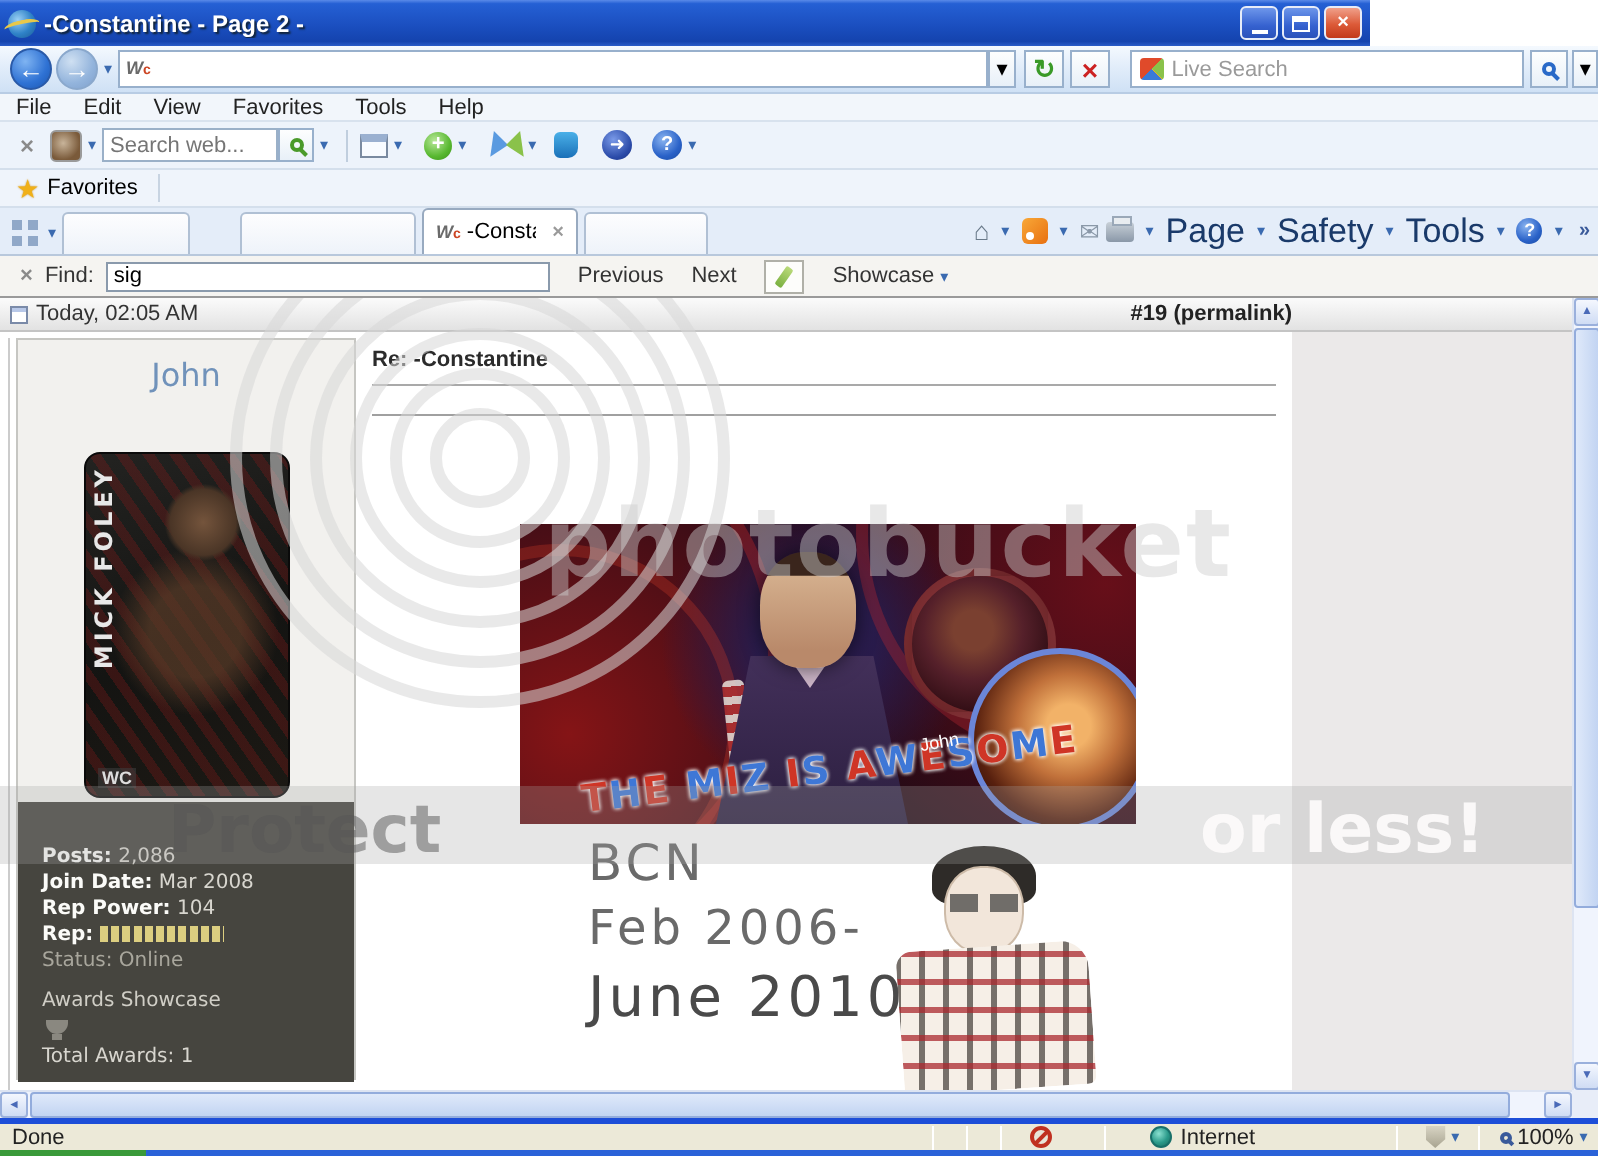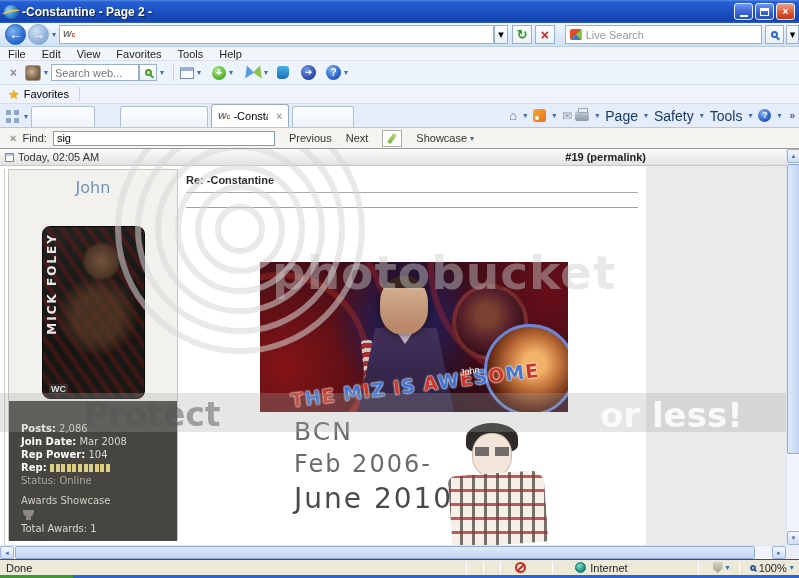--- a/index.html
+++ b/index.html
@@ -1,21 +1,21 @@
 <!DOCTYPE html>
 <html><head>
 <meta charset="utf-8">
 <style>
   * { margin:0; padding:0; box-sizing:border-box; }
   html,body { width:799px; height:578px; overflow:hidden; }
   body { font-family:"Liberation Sans", sans-serif; font-size:11px; position:relative; background:#fff; }
   .abs { position:absolute; }
 
   
-  #titlebar { left:0; top:0; width:799px; height:23px;
+  #titlebar { left:0; top:0; width:685px; height:23px;
     background:linear-gradient(180deg,#5a8ae8 0%,#2560d4 8%,#1b4fc0 55%,#1443ae 90%,#2a5cc8 100%);
     display:flex; align-items:center; padding:0 4px; }
   #titlebar .title { color:#fff; font-weight:bold; font-size:12px; text-shadow:1px 1px 1px #123; margin-left:4px; flex:1;
     white-space:nowrap; overflow:hidden; }
   .ie-logo { width:14px; height:14px; border-radius:50%;
     background:radial-gradient(circle at 35% 35%,#9ad0f5 0%,#2f82c8 55%,#1b5a96 100%); position:relative; flex:none; }
   .ie-logo::after { content:""; position:absolute; left:-2px; top:5px; width:18px; height:4px;
     border-radius:50%; border-top:2px solid #e8c84a; transform:rotate(-12deg); }
   .winbtn { width:19px; height:17px; border-radius:3px; margin-left:2px; border:1px solid #e6ecf8;
     display:flex; align-items:center; justify-content:center; color:#fff; font-size:10px; font-weight:bold; flex:none; }
@@ -94,21 +94,21 @@
     margin-right:3px; display:flex; align-items:center; padding:0 6px; }
   .tab.active { background:#fff; height:23px; border-color:#98aac0; font-weight:normal; }
   .tab .x { color:#9a9a9a; font-weight:bold; font-size:10px; margin-left:8px; }
   .cmdbar { margin-left:auto; display:flex; align-items:center; height:100%; gap:3px; padding-right:2px; color:#1a3a6a; }
   .house { font-size:13px; color:#6a7a8a; }
   .rss-ico { width:13px; height:13px; border-radius:3px; background:linear-gradient(135deg,#f8a838,#e87010); position:relative; }
   .rss-ico::after { content:""; position:absolute; left:2px; bottom:2px; width:4px; height:4px; background:#fff; border-radius:50%; }
   .mail-ico { font-size:12px; color:#8a98a8; }
   .printer { width:14px; height:10px; background:linear-gradient(#c8d0d8,#8a98a8); border-radius:2px; position:relative; }
   .printer::before { content:""; position:absolute; top:-3px; left:3px; width:8px; height:3px; background:#e8ecf0; border:1px solid #9aa8b8; }
-  .cmd-label { font-size:14px; }
+  .cmd-label { font-size:17px; }
   .chev { color:#3a5a9a; font-weight:bold; font-size:10px; margin:0 2px; }
 
   
   #findbar { left:0; top:128px; width:799px; height:21px; background:#f5f4f1; border-bottom:1px solid #9a9a9a;
     display:flex; align-items:center; color:#333; }
   .find-x { color:#8a8a8a; font-weight:bold; margin:0 6px 0 10px; }
   .find-input { width:222px; height:15px; border:1px solid #8a9aac; background:#fff; font-size:11px; padding:0 3px;
     font-family:"Liberation Sans",sans-serif; outline:none; margin-left:6px; }
   .find-btn { margin-left:14px; color:#333; }
   .hl-btn { width:20px; height:17px; border:1px solid #b0b0a8; background:#fdfdfb; margin-left:14px;
@@ -229,21 +229,21 @@
   .sb-btn.down { position:absolute; bottom:0; }
   #vthumb { position:absolute; top:15px; left:0; width:13px; height:290px; border:1px solid #93acdc; border-radius:2px;
     background:linear-gradient(90deg,#dfe9fa,#c2d4f2); }
   #hscroll { left:0; top:545px; width:786px; height:14px; background:#f0f4fd; border-top:1px solid #dde4f2; }
   .sb-btn.h { position:absolute; top:0; height:13px; width:14px; line-height:12px; }
   #hthumb { position:absolute; top:0; left:15px; width:740px; height:13px; border:1px solid #93acdc; border-radius:2px;
     background:linear-gradient(180deg,#dfe9fa,#c2d4f2); }
   #sb-corner { left:786px; top:545px; width:13px; height:14px; background:#e8edf8; }
 
   
-  #statusbar { left:0; top:559px; width:799px; height:16px; background:#ece9d8; border-top:1px solid #1d4ed8;
+  #statusbar { left:0; top:559px; width:799px; height:16px; background:#ece9d8; border-top:3px solid #1d4ed8;
     display:flex; align-items:center; color:#222; }
   .st-sep { width:1px; height:12px; background:#c8c4b0; border-right:1px solid #fff; }
   .blocked-ico { width:11px; height:11px; border-radius:50%; border:2px solid #c03020; position:relative; background:#e8e4d8; }
   .blocked-ico::after { content:""; position:absolute; left:-1px; top:3px; width:9px; height:2px; background:#c03020; transform:rotate(-45deg); }
   .inet-globe { width:11px; height:11px; border-radius:50%;
     background:radial-gradient(circle at 38% 32%,#8ae0d0,#2a9a8a 55%,#1a6a5e); border:1px solid #18706a; margin-right:4px; }
   .shield-ico { width:10px; height:11px; background:linear-gradient(180deg,#d8d4c4,#a8a490); clip-path:polygon(0 0,100% 0,100% 60%,50% 100%,0 60%); }
   .zoom-mag { width:6px; height:6px; border:2px solid #3a5a9a; border-radius:50%; position:relative; margin-right:3px; }
   .zoom-mag::after { content:""; position:absolute; width:4px; height:2px; background:#3a5a9a; transform:rotate(45deg); right:-3px; bottom:-2px; }
 

